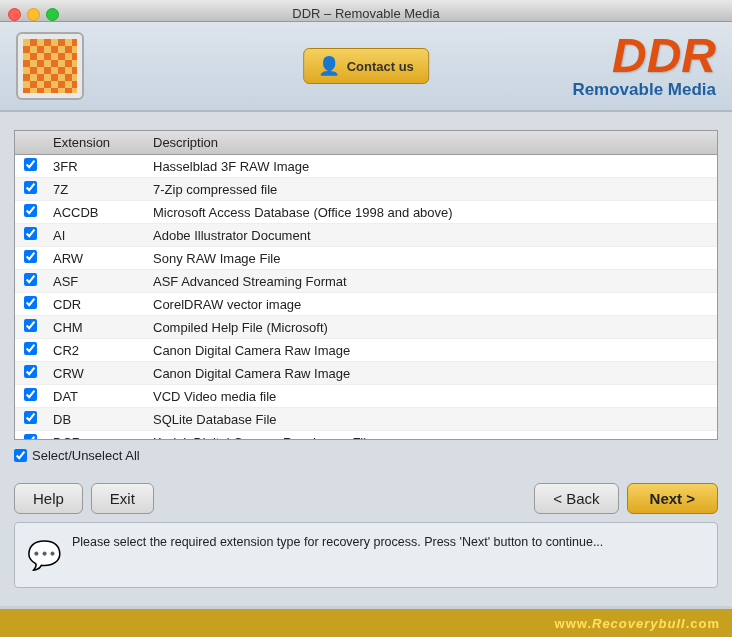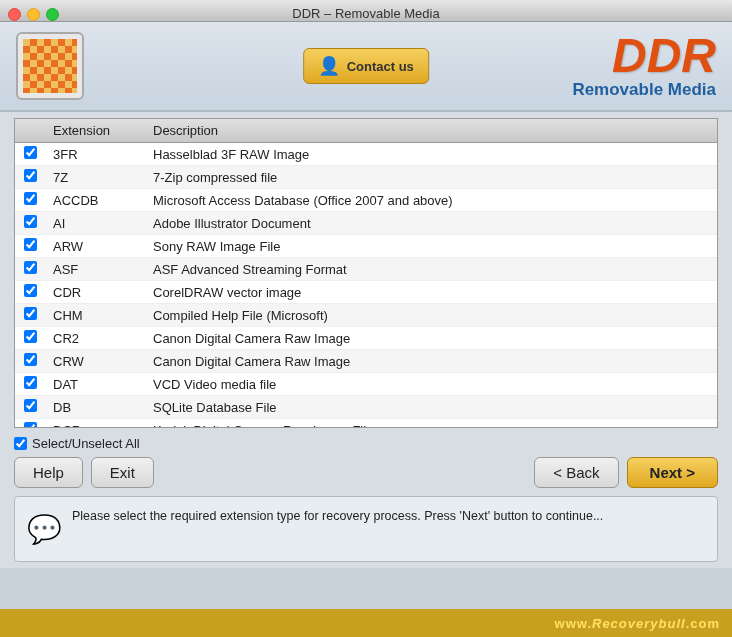--- a/index.html
+++ b/index.html
@@ -109,21 +109,21 @@
     }
     .ddr-subtitle {
       font-size: 17px;
       color: #2060a0;
       font-weight: bold;
     }
 
     
     .main {
       background: #d8dde4;
-      padding: 6px 14px;
+      padding: 18px 14px;
     }
 
     
     .file-table-container {
       border: 1px solid #999;
       background: white;
       height: 310px;
       overflow-y: auto;
       margin-bottom: 8px;
     }
@@ -157,21 +157,21 @@
     }
     .ext-col {
       width: 100px;
     }
 
     
     .bottom-controls {
       display: flex;
       align-items: center;
       justify-content: space-between;
-      margin-bottom: 6px;
+      margin-bottom: 20px;
     }
     .select-all-label {
       display: flex;
       align-items: center;
       gap: 5px;
       font-size: 13px;
       color: #222;
     }
     .also-perform-box {
       display: flex;
@@ -312,21 +312,21 @@
             <td>Hasselblad 3F RAW Image</td>
           </tr>
           <tr>
             <td class="check-col"><input type="checkbox" checked="" style=""></td>
             <td class="ext-col">7Z</td>
             <td>7-Zip compressed file</td>
           </tr>
           <tr>
             <td class="check-col"><input type="checkbox" checked="" style=""></td>
             <td class="ext-col">ACCDB</td>
-            <td>Microsoft Access Database (Office 2007 and above)</td>
+            <td>Microsoft Access Database (Office 1998 and above)</td>
           </tr>
           <tr>
             <td class="check-col"><input type="checkbox" checked="" style=""></td>
             <td class="ext-col">AI</td>
             <td>Adobe Illustrator Document</td>
           </tr>
           <tr>
             <td class="check-col"><input type="checkbox" checked="" style=""></td>
             <td class="ext-col">ARW</td>
             <td>Sony RAW Image File</td>

